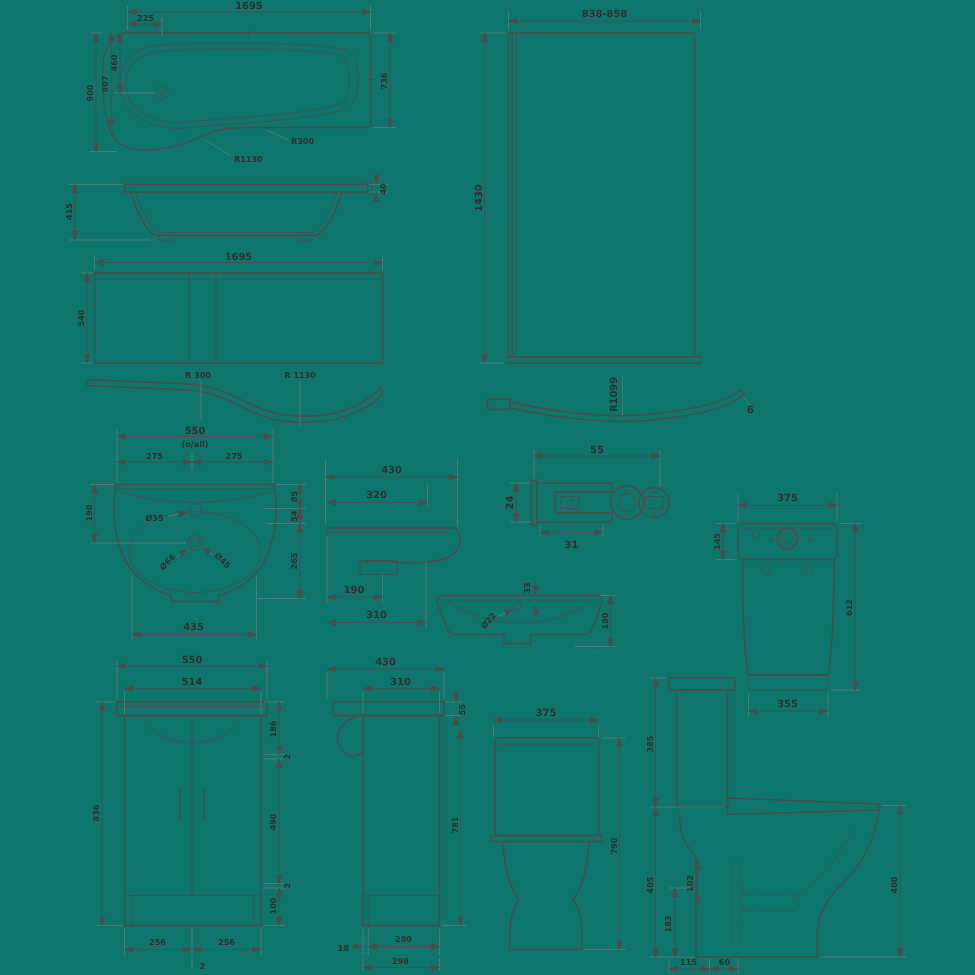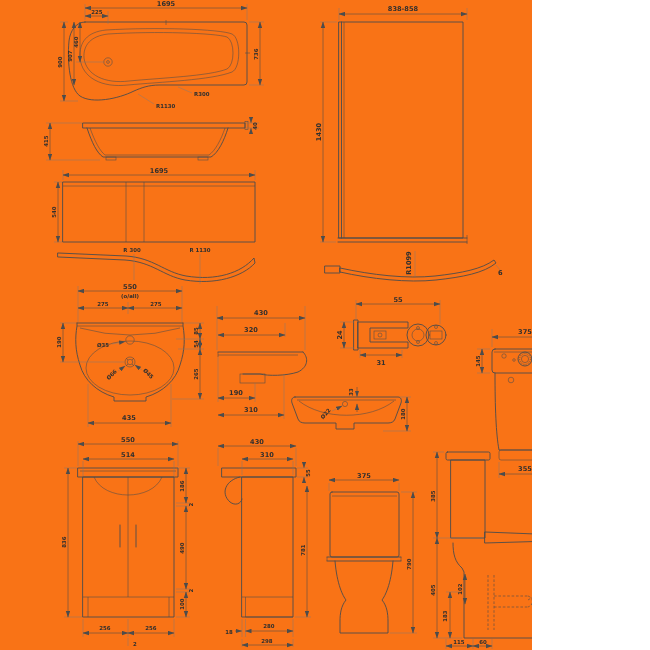--- a/index.html
+++ b/index.html
@@ -1,16 +1,16 @@
 <!DOCTYPE html>
 <html><head>
 <meta charset="utf-8">
 <style>
   html,body{margin:0;padding:0;background:#fff;}
-  #sheet{position:relative;width:532px;height:650px;background:#f97316;overflow:hidden;
+  #sheet{position:relative;width:650px;height:650px;background:#0f766e;overflow:hidden;
          font-family:"DejaVu Sans",sans-serif;}
   .vw{position:absolute;}
   svg{overflow:visible;}
   svg text{font-family:"DejaVu Sans",sans-serif;font-size:6.6px;font-weight:bold;
            fill:#2f2f2f;text-anchor:middle;}
   svg text.sm{font-size:5.4px;}
   svg text.st{text-anchor:start;}
   .s{fill:none;stroke:#4c4c4c;stroke-width:.9;stroke-linejoin:round;stroke-linecap:round;}
   .t{fill:none;stroke:#4c4c4c;stroke-width:.55;}
   .d{fill:none;stroke:#4c4c4c;stroke-width:.55;}

